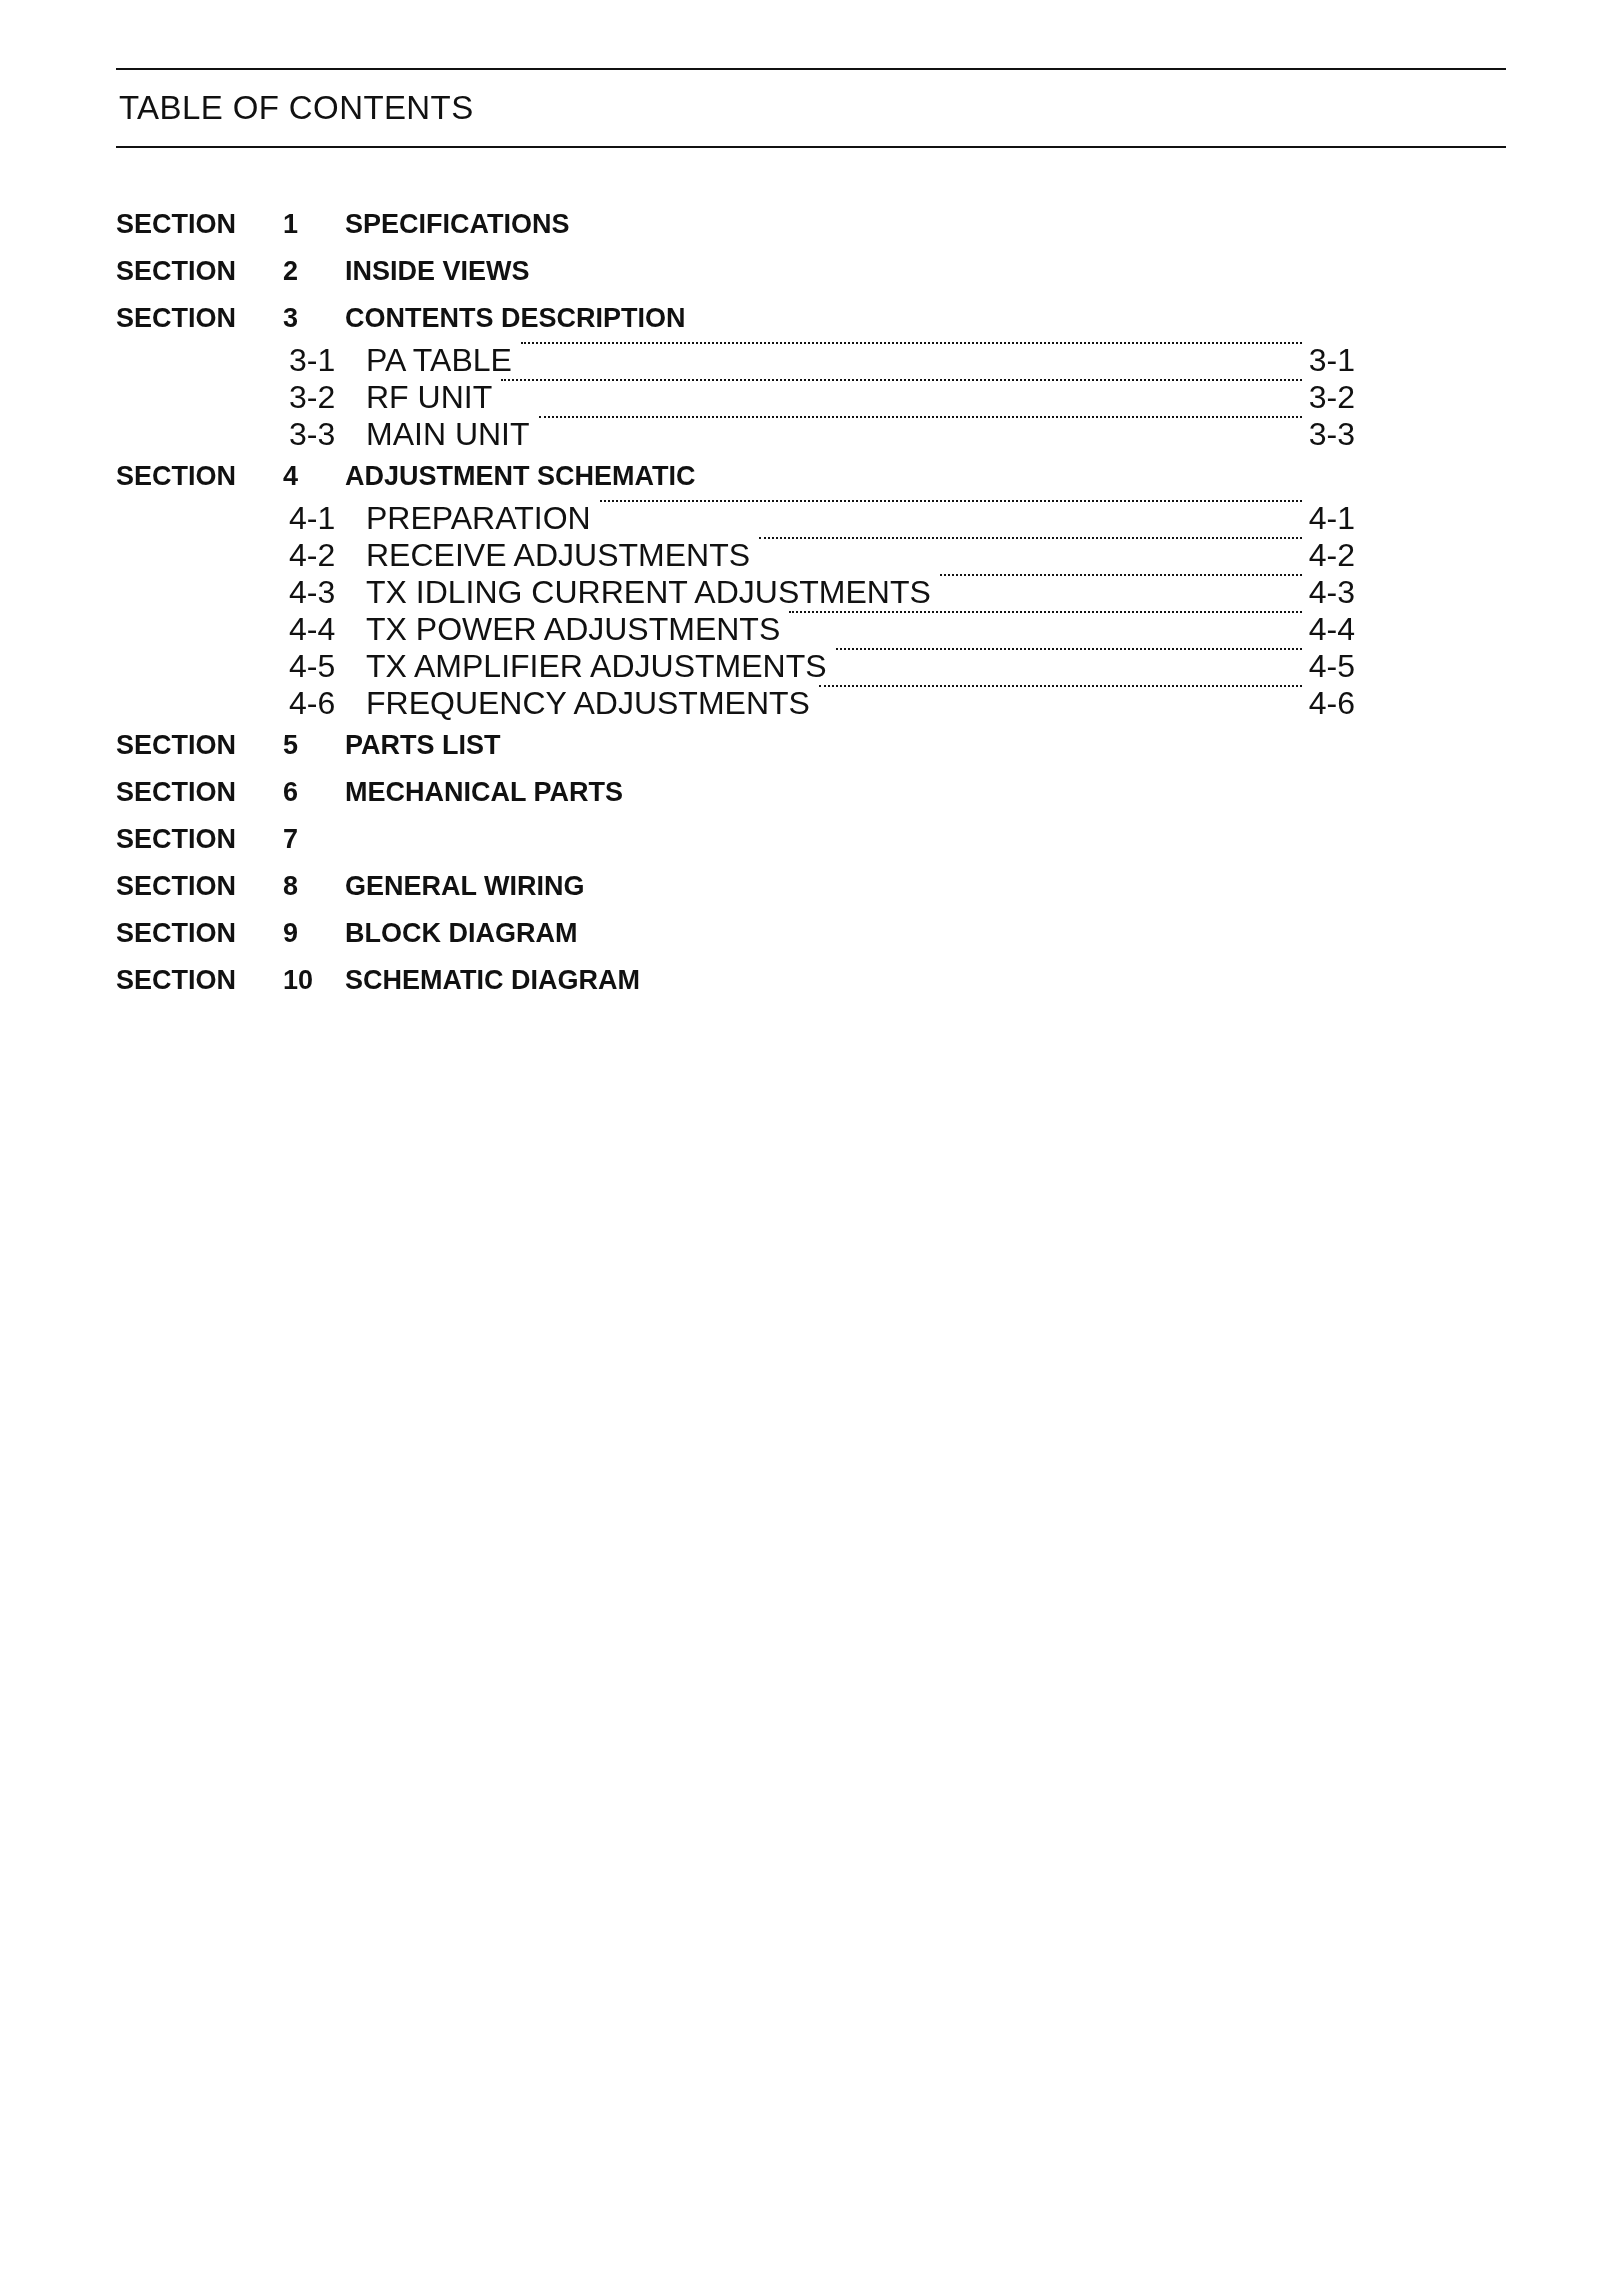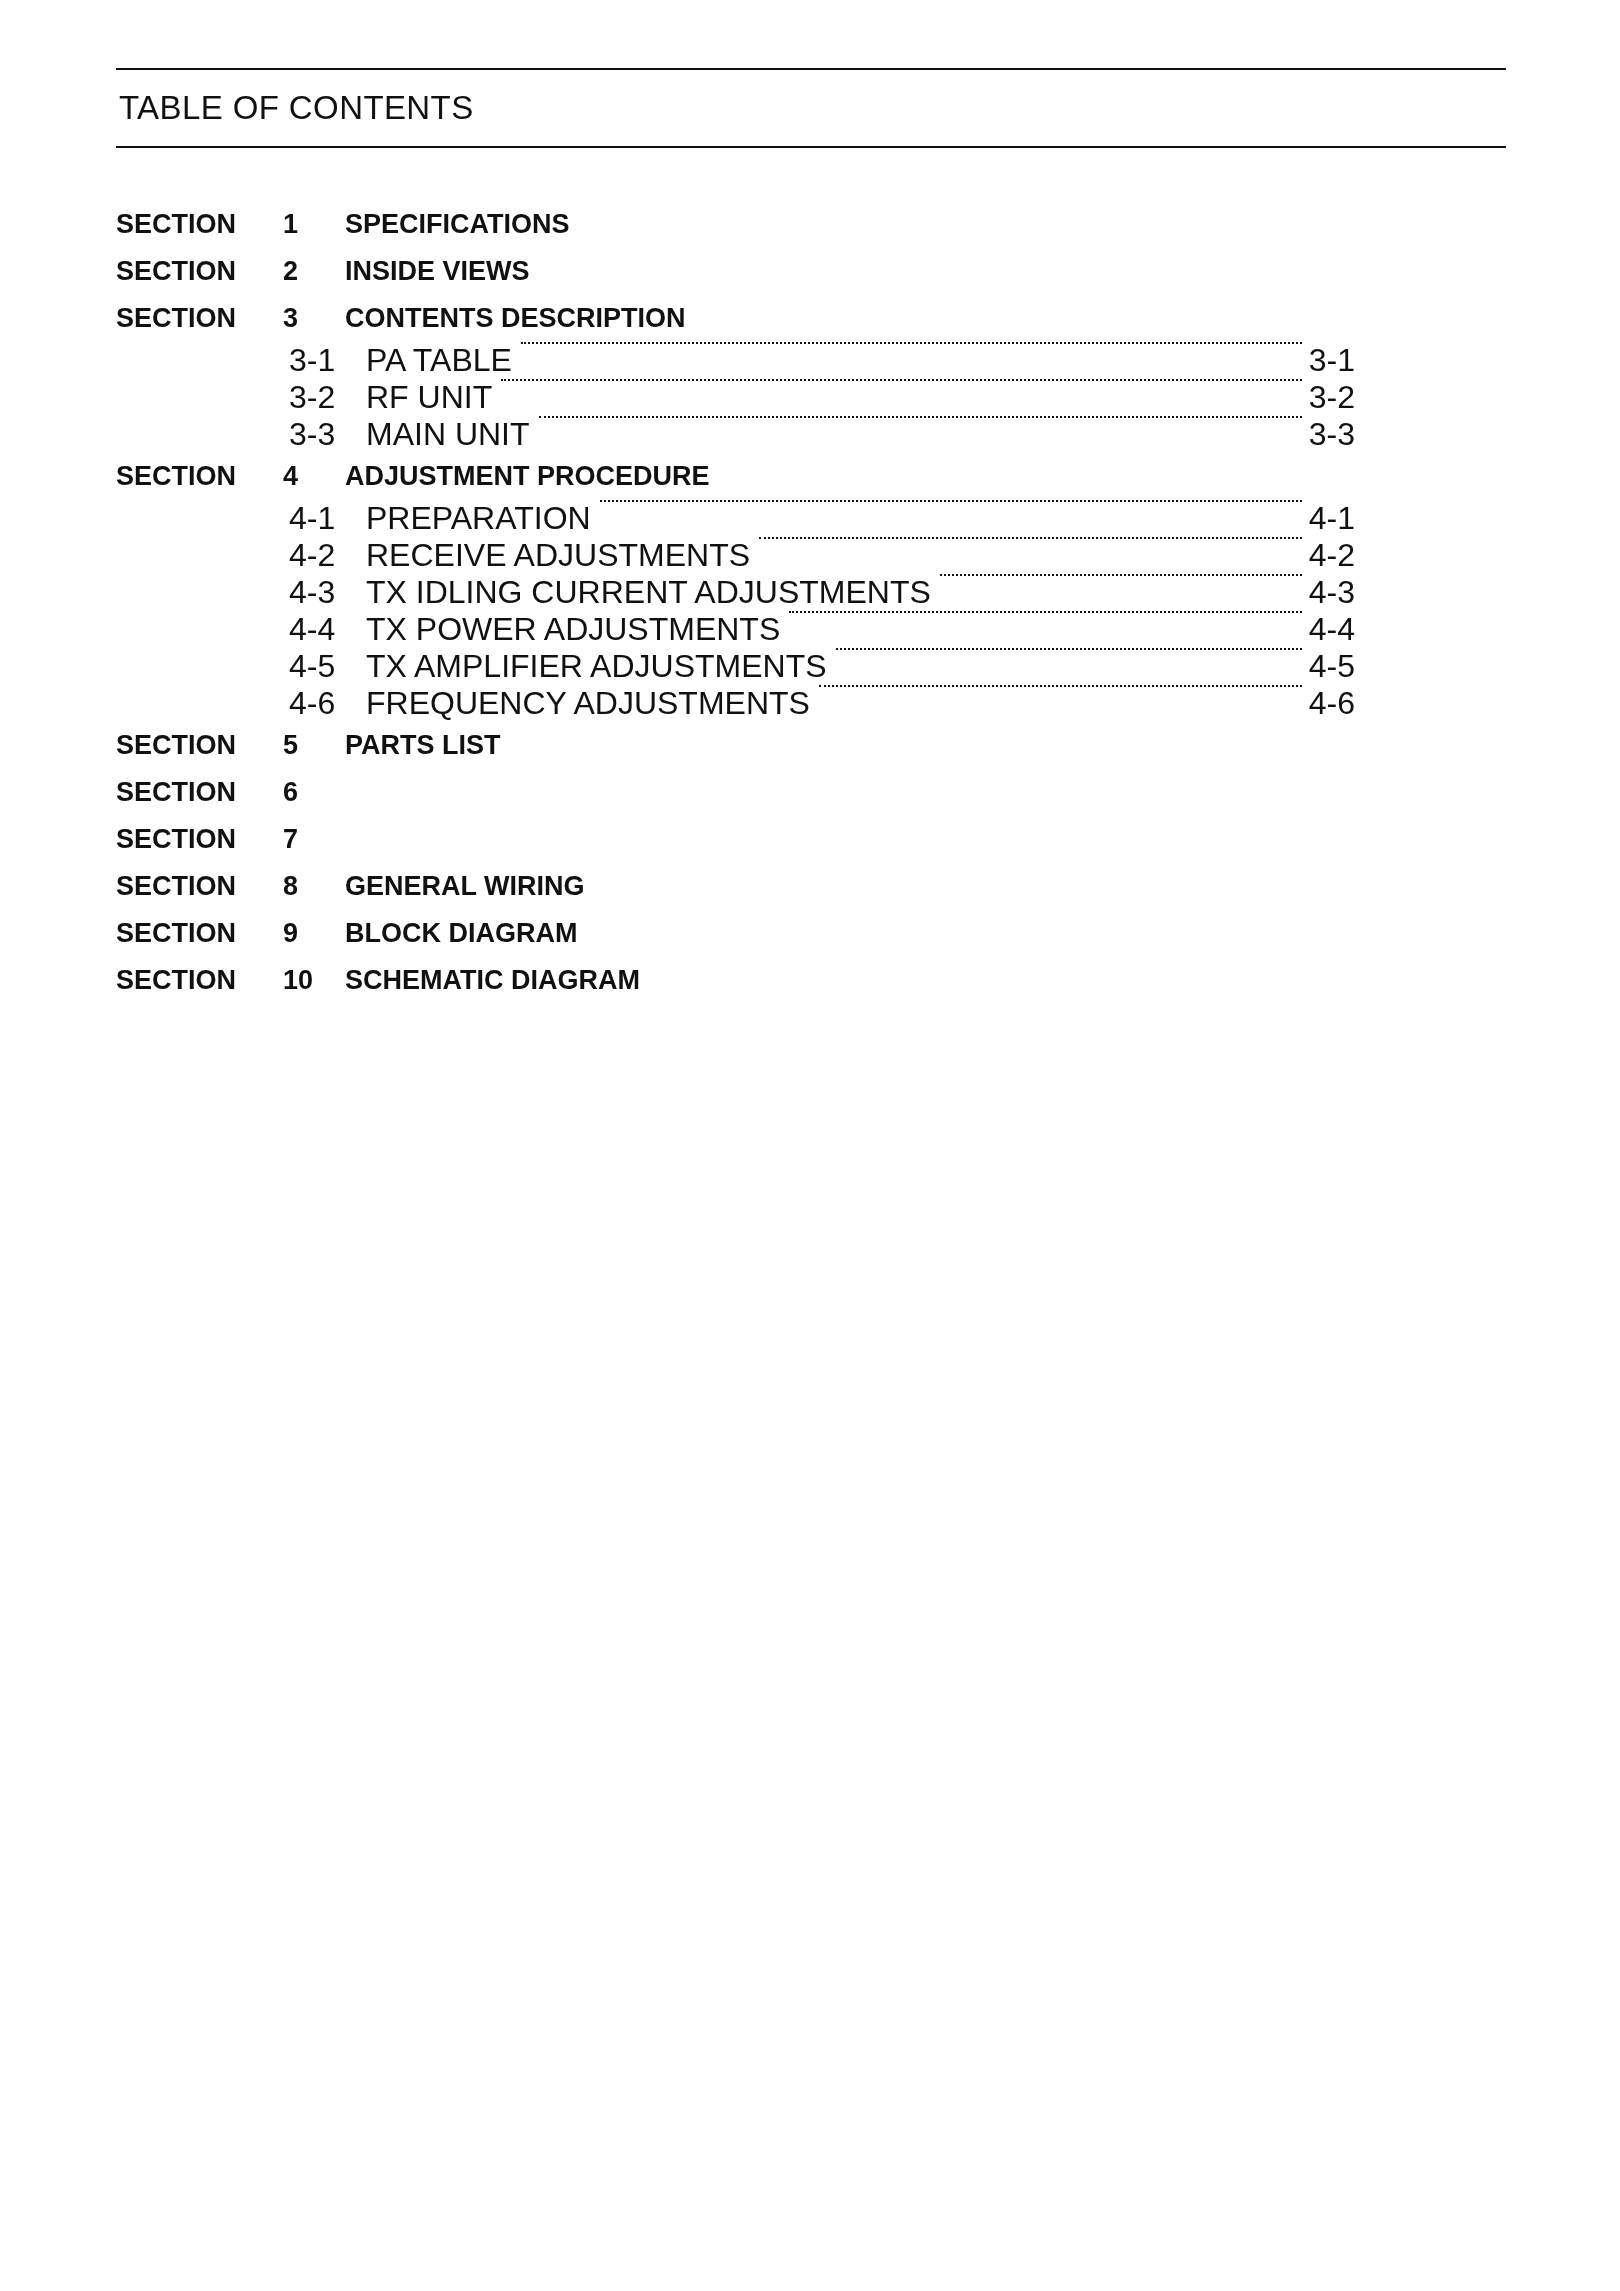--- a/index.html
+++ b/index.html
@@ -114,21 +114,21 @@
     <div class="sub-row">
       <span class="sub-num">3-3</span>
       <span class="sub-title">MAIN UNIT</span>
       <span class="leader"></span>
       <span class="sub-page">3-3</span>
     </div>
 
     <div class="sec-row">
       <span class="sec-label">SECTION</span>
       <span class="sec-num">4</span>
-      <span class="sec-title">ADJUSTMENT PROCEDURE</span>
+      <span class="sec-title">ADJUSTMENT SCHEMATIC</span>
     </div>
 
     <div class="sub-row">
       <span class="sub-num">4-1</span>
       <span class="sub-title">PREPARATION</span>
       <span class="leader"></span>
       <span class="sub-page">4-1</span>
     </div>
 
     <div class="sub-row">
@@ -168,20 +168,21 @@
 
     <div class="sec-row">
       <span class="sec-label">SECTION</span>
       <span class="sec-num">5</span>
       <span class="sec-title">PARTS LIST</span>
     </div>
 
     <div class="sec-row">
       <span class="sec-label">SECTION</span>
       <span class="sec-num">6</span>
+      <span class="sec-title">MECHANICAL PARTS</span>
     </div>
 
     <div class="sec-row">
       <span class="sec-label">SECTION</span>
       <span class="sec-num">7</span>
     </div>
 
     <div class="sec-row">
       <span class="sec-label">SECTION</span>
       <span class="sec-num">8</span>

